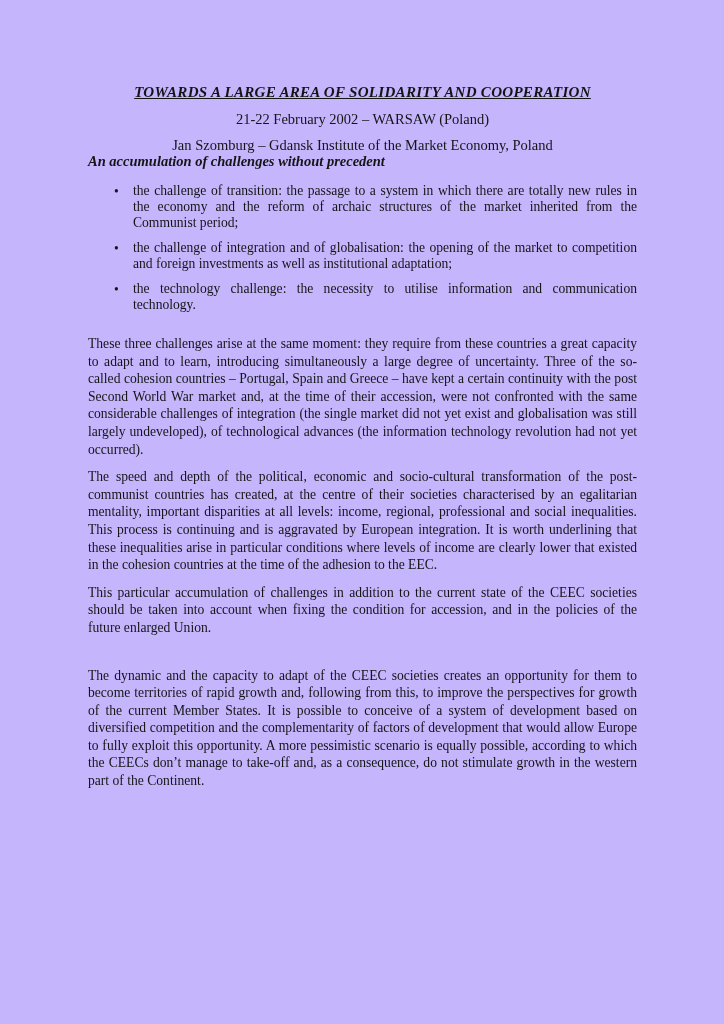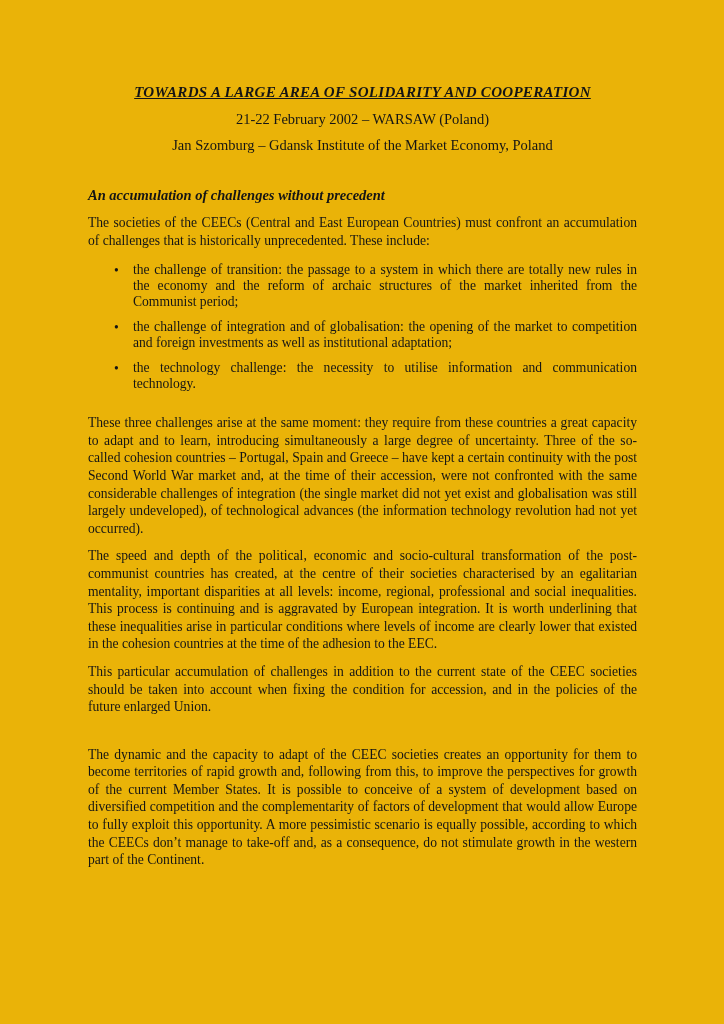--- a/index.html
+++ b/index.html
@@ -5,21 +5,21 @@
   html, body {
     margin: 0;
     padding: 0;
     background: #ffffff;
   }
   .page {
     position: relative;
     width: 724px;
     height: 1024px;
     box-sizing: border-box;
-    background: #eab308;
+    background: #c4b5fd;
     padding: 84px 87px 0 88px;
     font-family: "Liberation Serif", "DejaVu Serif", serif;
     color: #151515;
     overflow: hidden;
   }
   .doc-header { text-align: center; }
   .conf-title {
     font-size: 15px;
     font-weight: bold;
     font-style: italic;
@@ -39,21 +39,21 @@
     font-weight: bold;
     letter-spacing: 0.2px;
     line-height: 16px;
   }
   .author-line {
     margin-top: 10px;
     font-size: 14.5px;
     line-height: 16px;
     text-align: center;
   }
-  .section { margin-top: 34px; }
+  .section { }
   .section-heading {
     margin: 0;
     font-size: 14.5px;
     font-weight: bold;
     font-style: italic;
     line-height: 17px;
   }
   .body-para {
     margin: 10px 0 0 0;
     font-size: 13.6px;
@@ -91,21 +91,20 @@
 <div class="page">
 
   <div class="doc-header">
     <div class="conf-title">TOWARDS A LARGE AREA OF SOLIDARITY AND COOPERATION</div>
     <div class="conf-date">21-22 February 2002 – WARSAW (Poland)</div>
     <div class="author-line">Jan Szomburg – Gdansk Institute of the Market Economy, Poland</div>
   </div>
 
   <div class="section">
     <h2 class="section-heading">An accumulation of challenges without precedent</h2>
-    <p class="body-para">The societies of the CEECs (Central and East European Countries) must confront an accumulation of challenges that is historically unprecedented.  These include:</p>
 
     <ul class="bullet-list">
       <li class="bullet-item">
         <span class="bullet-dot">•</span>
         <span class="bullet-text">the challenge of transition: the passage to a system in which there are totally new rules in the economy and the reform of archaic structures of the market inherited from the Communist period;</span>
       </li>
       <li class="bullet-item">
         <span class="bullet-dot">•</span>
         <span class="bullet-text">the challenge of integration and of globalisation: the opening of the market to competition and foreign investments as well as institutional adaptation;</span>
       </li>

